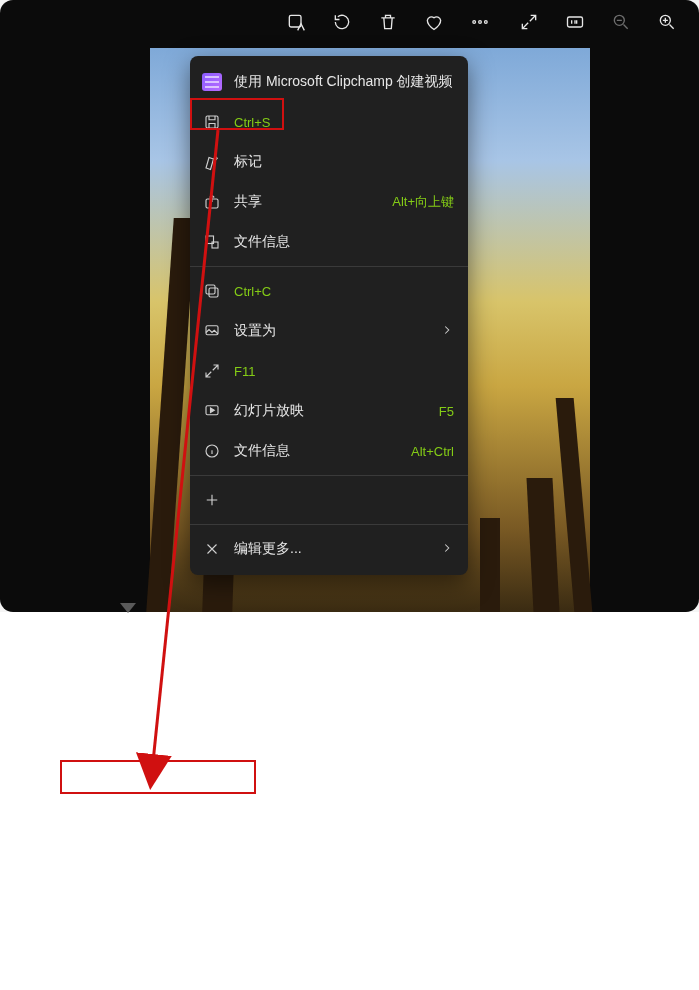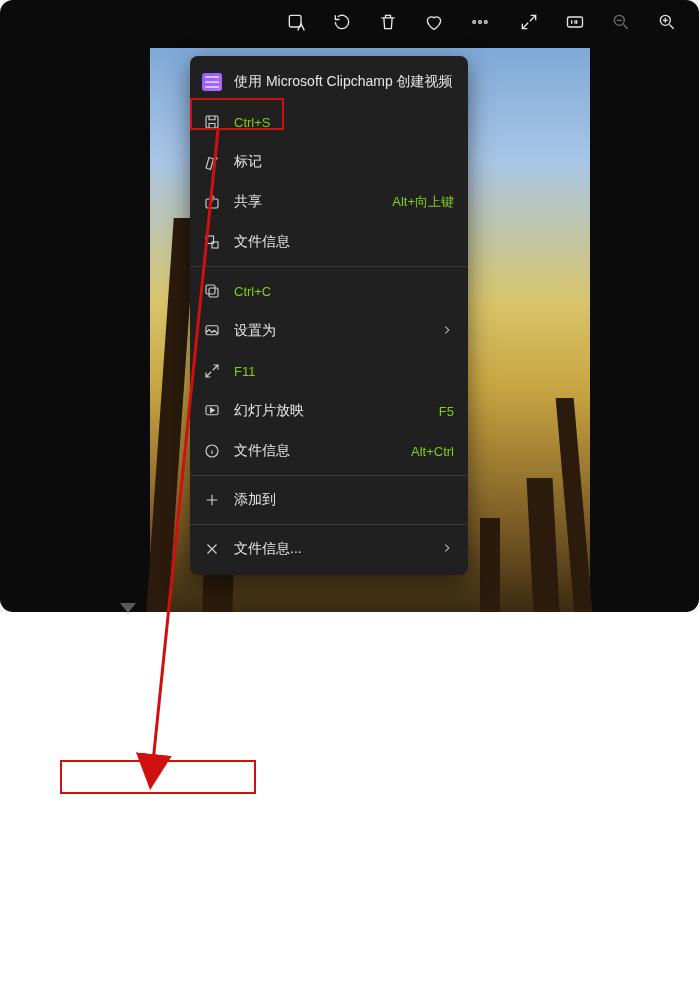--- a/index.html
+++ b/index.html
@@ -259,30 +259,29 @@
       <div class="lbl">文件信息</div>
       <div class="sc">Alt+Ctrl</div>
     </div>
     <div class="sep"></div>
     <div class="ctx-item">
       <div class="ico">
           <svg viewBox="0 0 24 24">
             <path d="M12 5v14M5 12h14"></path>
           </svg>
         </div>
-      <div class="lbl">添加到</div>
     </div>
     <div class="sep"></div>
     <div class="ctx-item">
       <div class="ico">
           <svg viewBox="0 0 24 24">
             <path d="M6 18l12-12M6 6l12 12"></path>
           </svg>
         </div>
-      <div class="lbl">文件信息...</div>
+      <div class="lbl">编辑更多...</div>
       <div class="chev"><svg viewBox="0 0 24 24">
             <path d="M9 6l6 6-6 6"></path>
           </svg></div>
     </div>
   </div>
   <div class="hl-saveas"></div>
 </div>
 
 <div class="save-panel">
   

